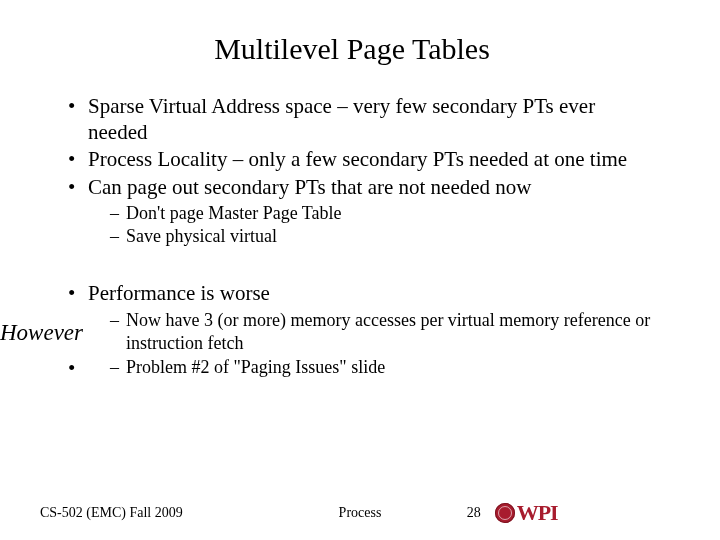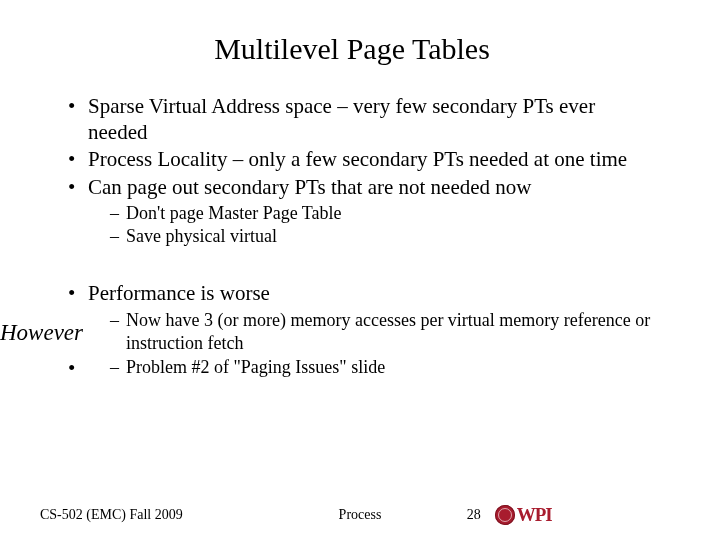--- a/index.html
+++ b/index.html
@@ -10,21 +10,21 @@
 ul.lvl1>li{margin:0 0 2px 0;padding-left:20px;position:relative}
 ul.lvl1>li::before{content:"•";position:absolute;left:0;top:0}
 ul.lvl2{list-style:none;margin:2px 0 2px 0;padding:0 0 0 22px;font-size:18px;line-height:1.25}
 ul.lvl2>li{margin:0;padding-left:16px;position:relative}
 ul.lvl2>li::before{content:"–";position:absolute;left:0;top:0}
 .however{position:absolute;left:0;right:0;font-size:23px;font-style:italic;top:320px}
 .footer{position:absolute;left:40px;right:40px;bottom:14px;display:flex;align-items:center;font-size:14px}
 .footer .left{flex:1;text-align:left}
 .footer .center{flex:1;text-align:center}
 .footer .right{flex:1;text-align:right;display:flex;align-items:center;justify-content:flex-start;gap:14px}
-.logo{font-family:Georgia,"Times New Roman",serif;font-weight:700;font-size:19px;color:#a81c2e;letter-spacing:-1px;display:flex;align-items:center;gap:2px}
+.logo{font-family:Georgia,"Times New Roman",serif;font-weight:700;font-size:22px;color:#a81c2e;letter-spacing:-1px;display:flex;align-items:center;gap:2px}
 .seal{width:20px;height:20px;border-radius:50%;background:#a81c2e;display:inline-block;position:relative;box-shadow:0 0 0 1px #7d1522 inset}
 .seal::after{content:"";position:absolute;inset:3px;border:1px solid rgba(255,255,255,.6);border-radius:50%}
 </style>
 </head>
 <body>
 
 <div class="slide">
   <div class="title">Multilevel Page Tables</div>
 
   <ul class="lvl1">

